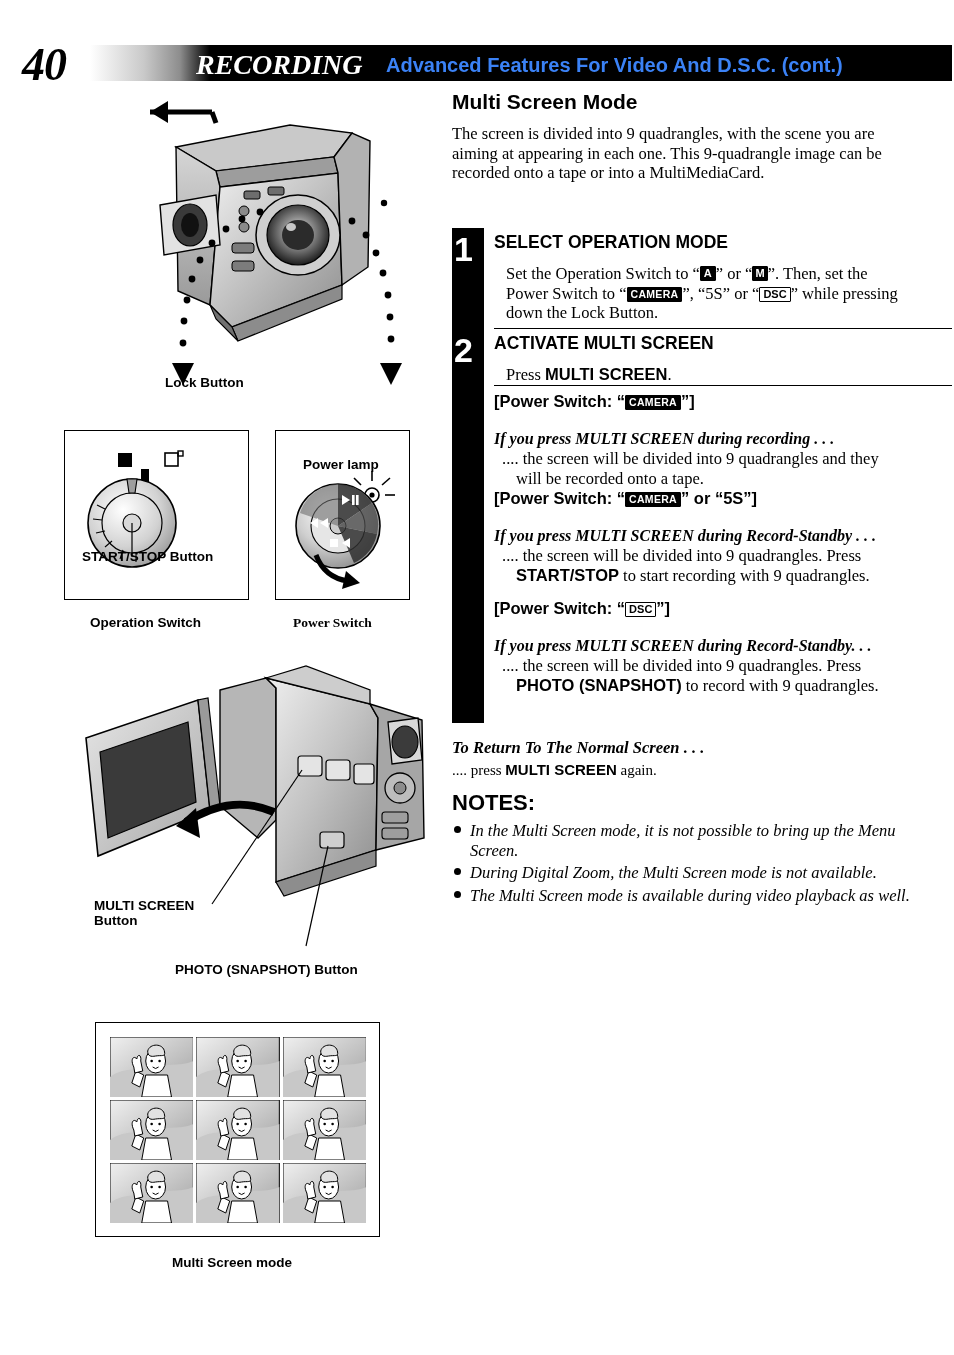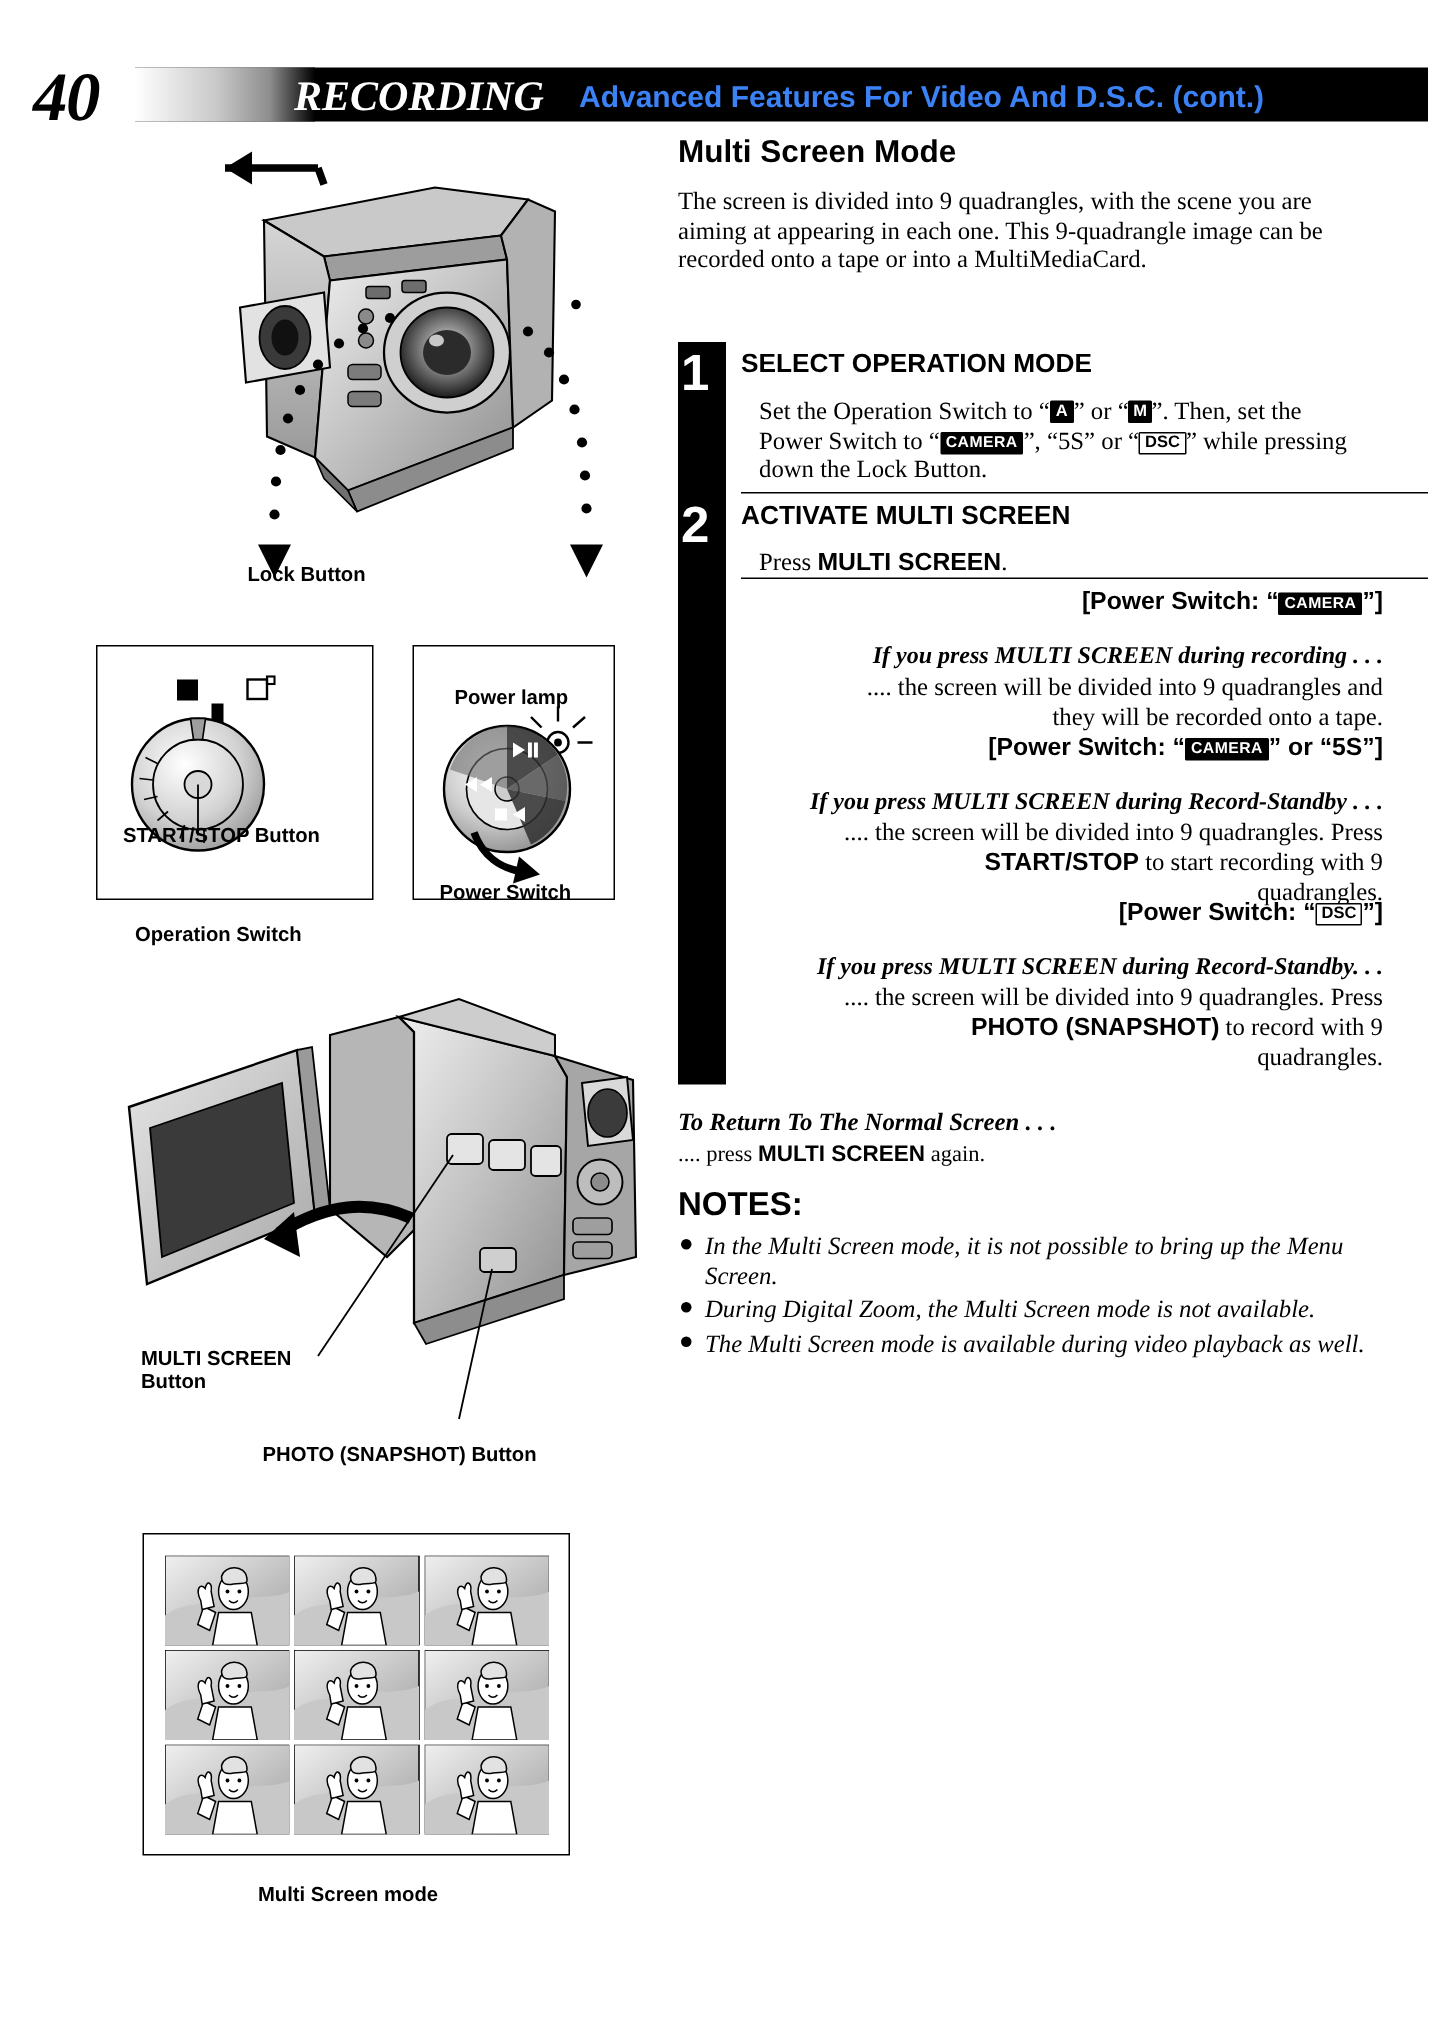--- a/index.html
+++ b/index.html
@@ -87,25 +87,25 @@
     font-size:10.5px; line-height:13px; padding:0 3px; vertical-align:1px;
     letter-spacing:0.3px; border-radius:1px;
   }
   .pict-dsc {
     display:inline-block; border:1.6px solid #000; background:#fff; color:#000;
     font-family:"Liberation Sans", sans-serif; font-weight:700;
     font-size:11px; line-height:13px; padding:0 3px; vertical-align:1px;
     border-radius:1px;
   }
 
-  .swblock { margin-top:11px;text-align:right; }
+  .swblock { margin-top:11px; }
   .swblock .line1 { font-size:17px; line-height:20px; }
   .swblock .line2 { font-family:"Liberation Serif", serif; font-weight:700; font-style:italic; font-size:16px; line-height:19px; margin-top:17px;}
   .swblock .line3 { font-size:16.5px; line-height:19.5px; margin-top:1px; padding-left:14px; text-indent:-14px;}
-  .ind { display:inline-block; padding-left:22px;margin-left:44px; }
+  .ind { display:inline-block; padding-left:22px; }
 
   .retblock { position:absolute; left:452px; top:738px; width:470px; }
   .retblock .r1 { font-family:"Liberation Serif", serif; font-weight:700; font-style:italic; font-size:16.5px; line-height:20px;}
   .retblock .r2 { font-size:15px; line-height:20px; margin-top:2px;}
 
   .notes { position:absolute; left:452px; top:790px; width:470px; }
   .notes h2 {
     margin:0 0 6px 0; font-family:"Liberation Sans", sans-serif;
     font-weight:700; font-size:22px; line-height:25px;
   }
@@ -357,21 +357,21 @@
       <rect x="54" y="108" width="8" height="8"></rect>
     </g>
 
     <path d="M40 124 C46 140 58 148 72 150" stroke="#000" stroke-width="5" fill="none"></path>
     <path d="M70 140 L84 152 L66 158 Z" fill="#000"></path>
   </svg>
 </div>
 <div class="cap" style="left:303px; top:457px;">Power lamp</div>
 
 <div class="cap" style="left:90px; top:615px;">Operation Switch</div>
-<div class="cap" style="left:293px; top:587px;">Power Switch</div>
+<div class="cap" style="left:293px; top:615px;font-family:Liberation Serif, serif;">Power Switch</div>
 
 <div class="fig-lcd">
   <svg width="380" height="300" viewBox="0 0 380 300">
     <defs>
       <linearGradient id="glcd" x1="0" y1="0" x2="1" y2="1">
         <stop offset="0%" stop-color="#e6e6e6"></stop>
         <stop offset="100%" stop-color="#a8a8a8"></stop>
       </linearGradient>
       <linearGradient id="gbody2" x1="0" y1="0" x2="1" y2="1">
         <stop offset="0%" stop-color="#efefef"></stop>

